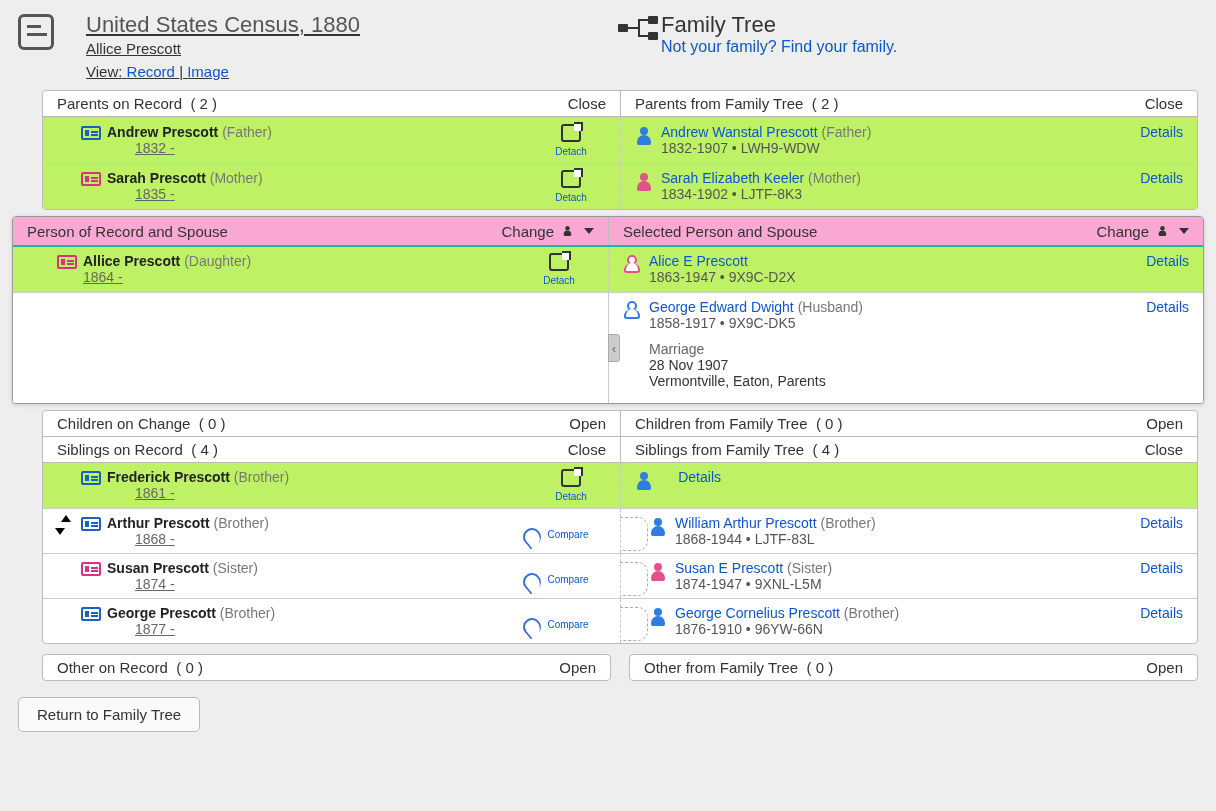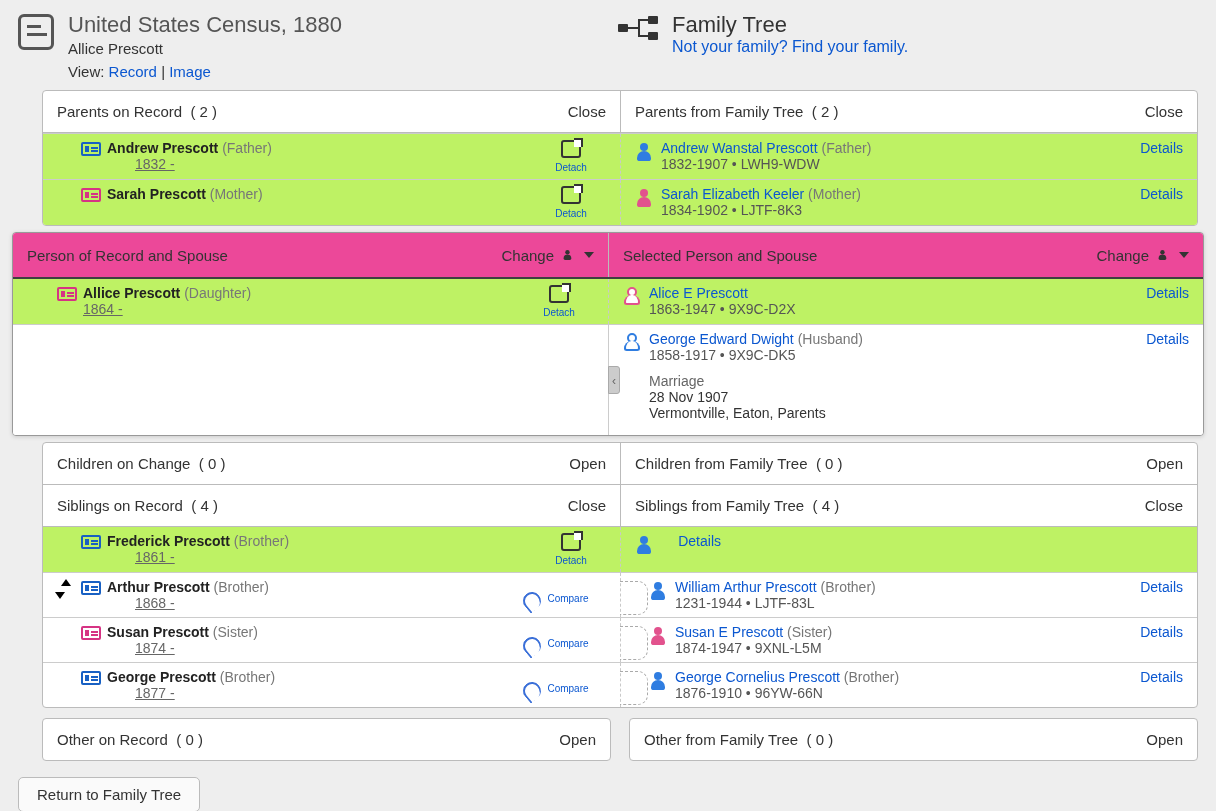--- a/index.html
+++ b/index.html
@@ -9,56 +9,56 @@
     font-size: 14px;
     color: #333;
     background: #eee;
     width: 1216px;
   }
   a.link { color: #0b57d0; text-decoration: none; cursor: pointer; }
   .page { padding: 6px 18px 20px 18px; }
 
   
   .header { display:flex; gap:40px; align-items:flex-start; padding: 6px 0 10px 0;}
-  .hdr-left { display:flex; gap:14px; align-items:flex-start; flex:none; width:560px;}
-  .hdr-right { display:flex; gap:14px; align-items:flex-start; }
+  .hdr-left { display:flex; gap:32px; align-items:flex-start; flex:none; width:560px;text-decoration:underline;}
+  .hdr-right { display:flex; gap:3px; align-items:flex-start; }
   .doc-icon {
     width:36px; height:36px; border:3px solid #555; border-radius:6px; position:relative; margin-top:2px;
   }
   .doc-icon::before,
   .doc-icon::after { content:""; position:absolute; background:#555; height:3px; left:6px; }
   .doc-icon::before { width:14px; top:8px; }
   .doc-icon::after  { width:20px; top:16px; }
   .title-lg { font-size:22px; color:#555; }
   .subtitle { font-size:15px; color:#333; margin-top:2px; }
   .view-line { font-size:15px; color:#333; margin-top:6px; }
   .tree-icon { width:40px; height:28px; position:relative; margin-top:2px; }
   .tree-icon .node { position:absolute; width:10px; height:8px; background:#333; border-radius:1px; }
   .tree-icon .line { position:absolute; background:#333; }
 
   
   .block { border:1px solid #bbb; border-radius:4px; overflow:hidden; margin-bottom:6px; background:#fff;}
   .sec-head {
     display:flex; border-bottom:1px solid #bbb; font-size:15px; color:#333;
   }
   .sec-head.no-border { border-bottom:none; }
-  .sec-half { flex:1 1 50%; display:flex; justify-content:space-between; align-items:center; padding:12px 14px; }
+  .sec-half { flex:1 1 50%; display:flex; justify-content:space-between; align-items:center; padding:4px 14px; }
   .sec-half + .sec-half { border-left:1px solid #bbb; }
   .sec-title { color:#333; }
   .sec-action { color:#333; font-size:15px; cursor:pointer; display:flex; align-items:center; gap:4px;}
 
   
   .row { display:flex; border-top:1px solid #ccc; }
   .row:first-child { border-top:none; }
   .row .half { flex:1 1 50%; padding:6px 14px 6px 14px; position:relative; }
   .row .half.left { display:flex; }
   .row .half.right { display:flex; border-left:1px dashed #c9c9c9; }
   .row.green { background:#bef264; }
   .focus-block { margin:0 -6px 6px -6px; border:1px solid #999; border-radius:4px; box-shadow:0 1px 4px rgba(0,0,0,.15); background:#fff; overflow:hidden;}
-  .focus-head { background:#ec4899; border-bottom:2px solid #404040; }
+  .focus-head { background:#f9a8d4; border-bottom:2px solid #14b8a6; }
 
   
   .swap-col { width:24px; display:flex; align-items:flex-start;}
   .card-col { width:26px; display:flex; align-items:flex-start; padding-top:2px;}
   .info-col { flex:1; }
   .action-col { width:70px; text-align:center; font-size:10px; }
   .det-col { width:60px; text-align:right; }
 
   .name-strong { font-weight:700; color:#222; }
   .rel { color:#777; }
@@ -188,20 +188,21 @@
 
     <div class="row green">
       <div class="half left">
         <div class="swap-col"></div>
         <div class="card-col">
             <span class="card-ico pink"></span>
           </div>
         <div class="info-col">
           <span class="name-strong">Sarah Prescott</span>
           <span class="rel">(Mother)</span>
+          <div class="meta">1835 -</div>
         </div>
         <div class="action-col">
           <span class="detach-ico"></span><br>
           <a class="link">Detach</a>
         </div>
       </div>
       <div class="half right">
         <div class="card-col">
             <span class="sil pink"></span>
           </div>
@@ -349,21 +350,21 @@
               </span></div>
       </div>
       <div class="half right">
         <span class="bracket"></span>
         <div class="card-col" style="margin-left:14px">
               <span class="sil blue"></span>
             </div>
         <div class="info-col">
           <a class="link">William Arthur Prescott</a>
           <span class="rel">(Brother)</span>
-          <div class="meta2">1231-1944 • LJTF-83L</div>
+          <div class="meta2">1868-1944 • LJTF-83L</div>
         </div>
         <div class="det-col"><a class="link">Details</a></div>
       </div>
         </div>
         <div class="row">
       <div class="half left">
         <div class="swap-col"></div>
         <div class="card-col">
               <span class="card-ico pink"></span>
             </div>

